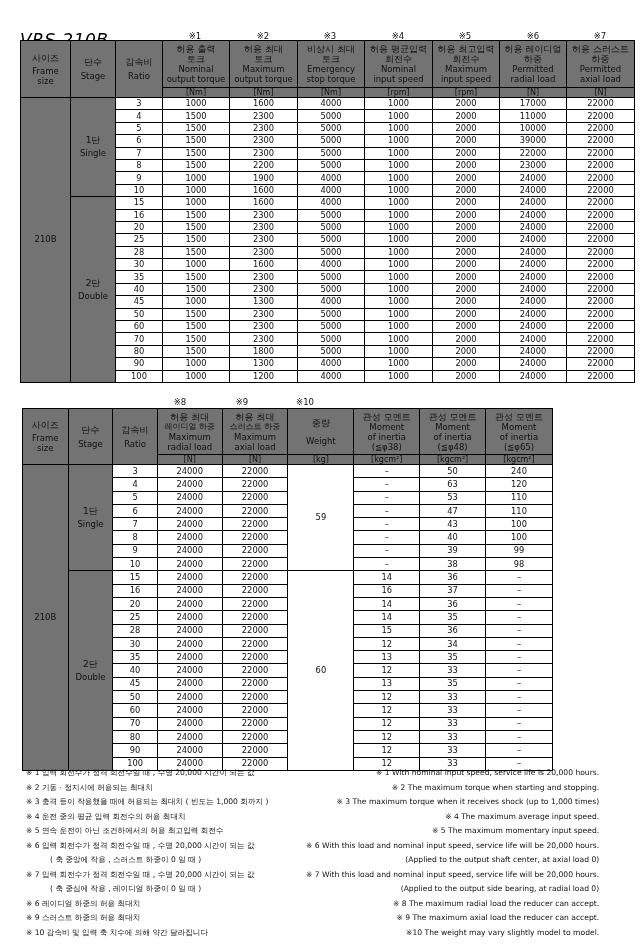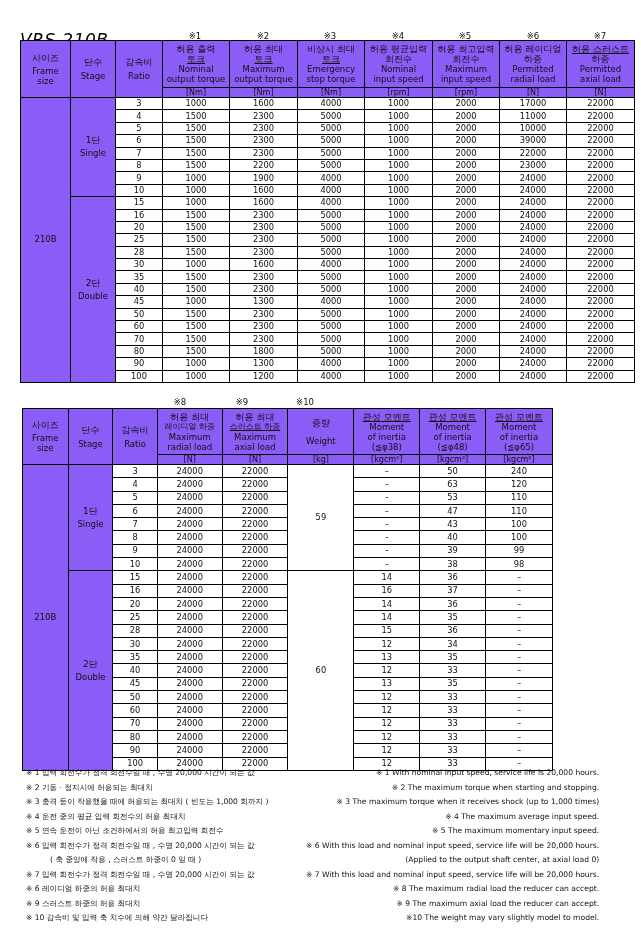--- a/index.html
+++ b/index.html
@@ -3,24 +3,24 @@
 <meta charset="utf-8">
 <style>
   html, body { margin:0; padding:0; background:#ffffff; }
   body { width:641px; height:951px; position:relative; overflow:hidden;
          font-family:"DejaVu Sans", "Liberation Sans", sans-serif; color:#111; }
   .title { position:absolute; left:20px; top:30px; font-size:17px; font-style:italic;
            font-family:"DejaVu Sans", sans-serif; letter-spacing:0.5px; color:#000;text-align:right; }
   table { border-collapse:collapse; position:absolute; table-layout:fixed; }
   td, th { border:1px solid #000; padding:0; text-align:center; vertical-align:middle;
            font-weight:normal; overflow:hidden; white-space:nowrap; }
-  .pink { background:#8b5cf6; }
+  .pink { background:#737373; }
   .hdr-cell { font-size:8.5px; line-height:10px; }
   .kr { font-size:9px; }
-  .ul { text-decoration:underline; }
+  .ul { }
   .unit { font-size:8px; height:9px; line-height:9px; }
   .data td { font-size:8.3px; height:11.4px; line-height:11px; }
   .marks { position:absolute; font-size:8.5px; color:#111; }
   .marks span { position:absolute; width:60px; text-align:center; }
   #t1 { left:20px; top:40px; width:614px; }
   #t2 { left:22px; top:408px; width:531px; }
   #t2 .data td { height:12.3px; }
   .notes { position:absolute; top:766px; font-size:7.6px; line-height:14.5px; }
   .notes div { white-space:nowrap; }
   .notes .indent { padding-left:24px; }
@@ -642,29 +642,31 @@
 
 <div class="notes" id="notes-kr">
     <div>※ 1 입력 회전수가 정격 회전수일 때 , 수명 20,000 시간이 되는 값</div>
     <div>※ 2 기동 · 정지시에 허용되는 최대치</div>
     <div>※ 3 충격 등이 작용했을 때에 허용되는 최대치 ( 빈도는 1,000 회까지 )</div>
     <div>※ 4 운전 중의 평균 입력 회전수의 허용 최대치</div>
     <div>※ 5 연속 운전이 아닌 조건하에서의 허용 최고입력 회전수</div>
     <div>※ 6 입력 회전수가 정격 회전수일 때 , 수명 20,000 시간이 되는 값</div>
     <div class="indent">( 축 중앙에 작용 , 스러스트 하중이 0 일 때 )</div>
     <div>※ 7 입력 회전수가 정격 회전수일 때 , 수명 20,000 시간이 되는 값</div>
+    <div class="indent">( 축 중심에 작용 , 레이디얼 하중이 0 일 때 )</div>
     <div>※ 6 레이디얼 하중의 허용 최대치</div>
     <div>※ 9 스러스트 하중의 허용 최대치</div>
     <div>※ 10 감속비 및 입력 축 치수에 의해 약간 달라집니다</div>
   </div>
 <div class="notes" id="notes-en">
     <div>※ 1  With nominal input speed, service life is 20,000 hours.</div>
     <div>※ 2  The maximum torque when starting and stopping.</div>
     <div>※ 3  The maximum torque when it receives shock (up to 1,000 times)</div>
     <div>※ 4  The maximum average input speed.</div>
     <div>※ 5  The maximum momentary input speed.</div>
     <div>※ 6  With this load and nominal input speed, service life will be 20,000 hours.</div>
     <div class="indent">(Applied to the output shaft center, at axial load 0)</div>
     <div>※ 7  With this load and nominal input speed, service life will be 20,000 hours.</div>
+    <div class="indent">(Applied to the output side bearing, at radial load 0)</div>
     <div>※ 8  The maximum radial load the reducer can accept.</div>
     <div>※ 9  The maximum axial load the reducer can accept.</div>
     <div>※10  The weight may vary slightly model to model.</div>
   </div>
 
 </body></html>

